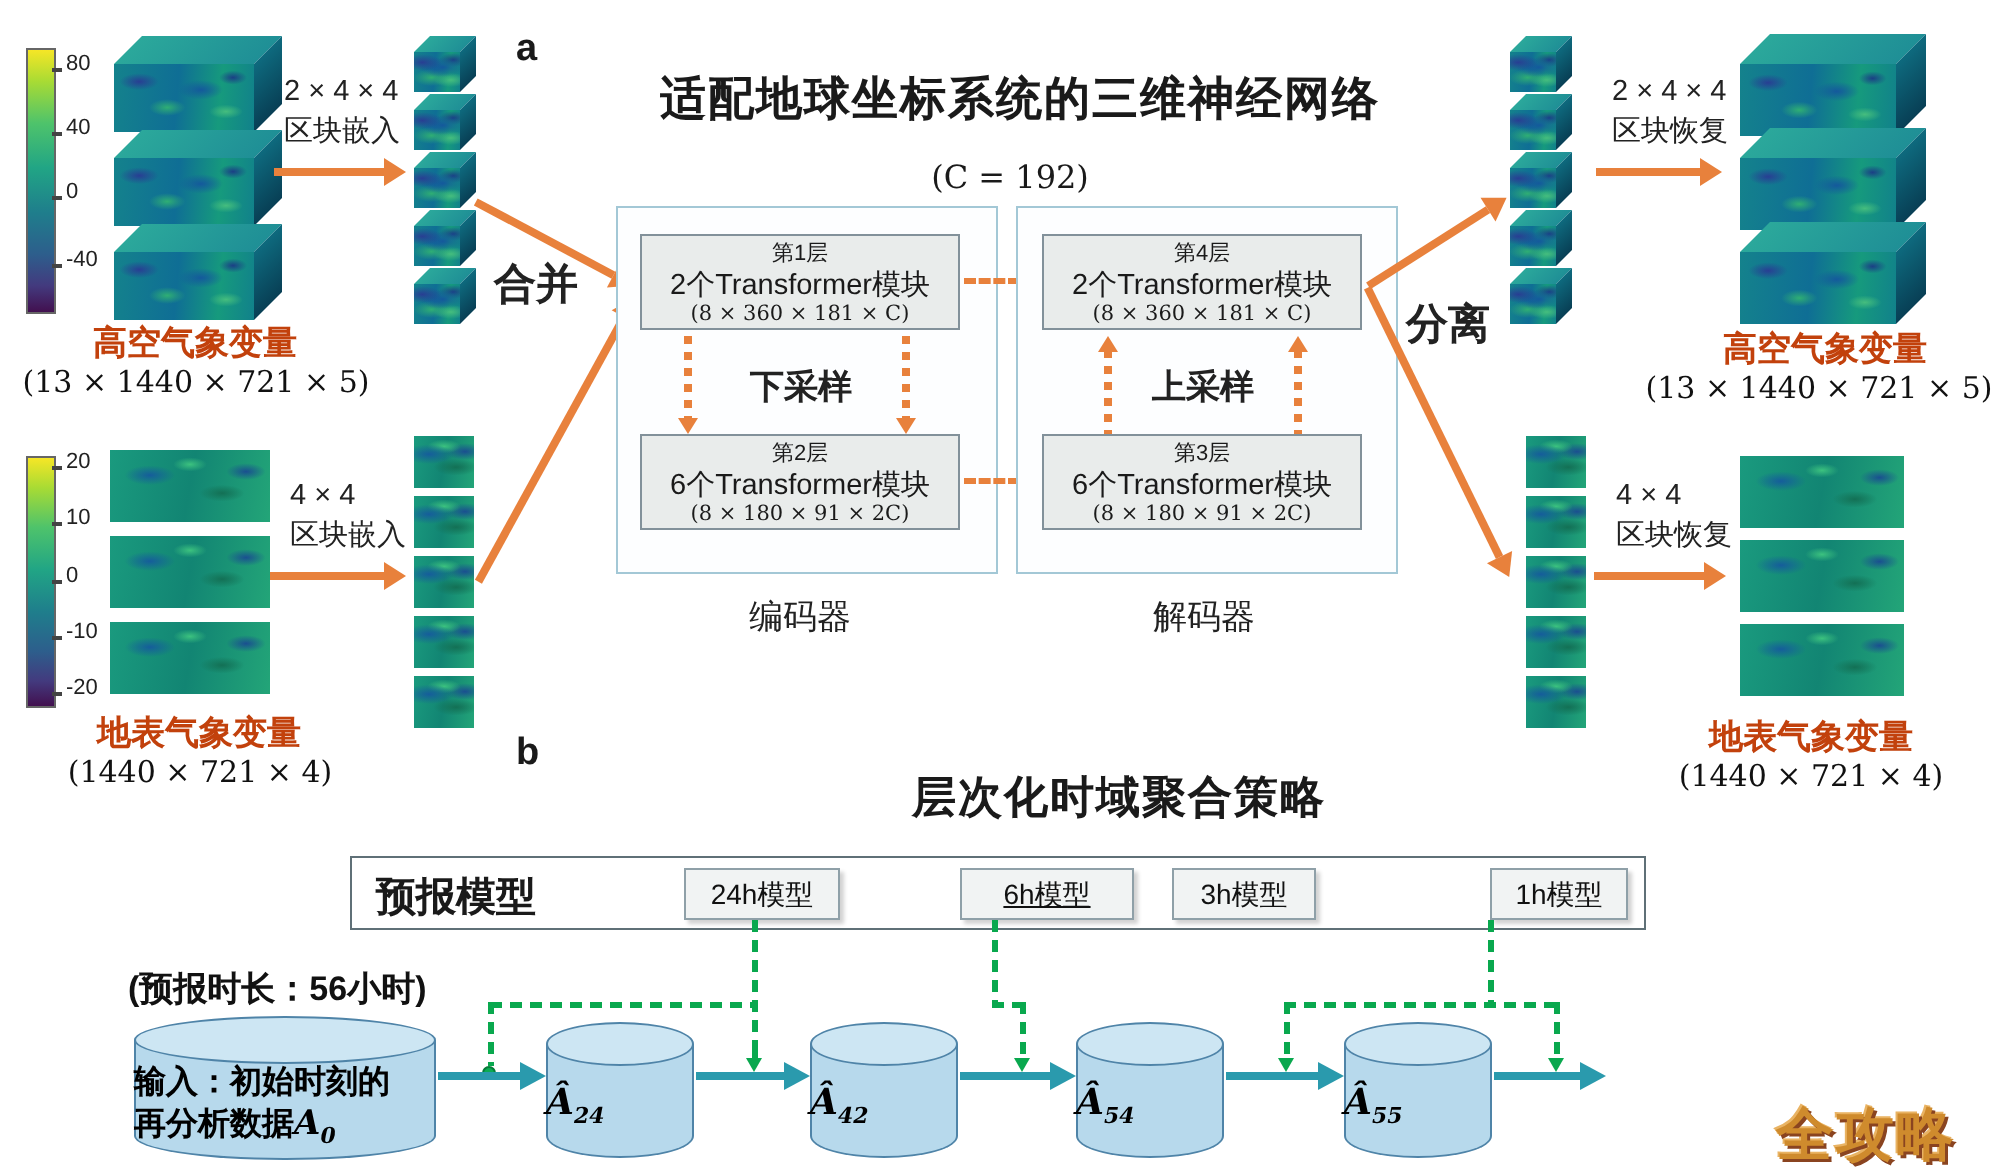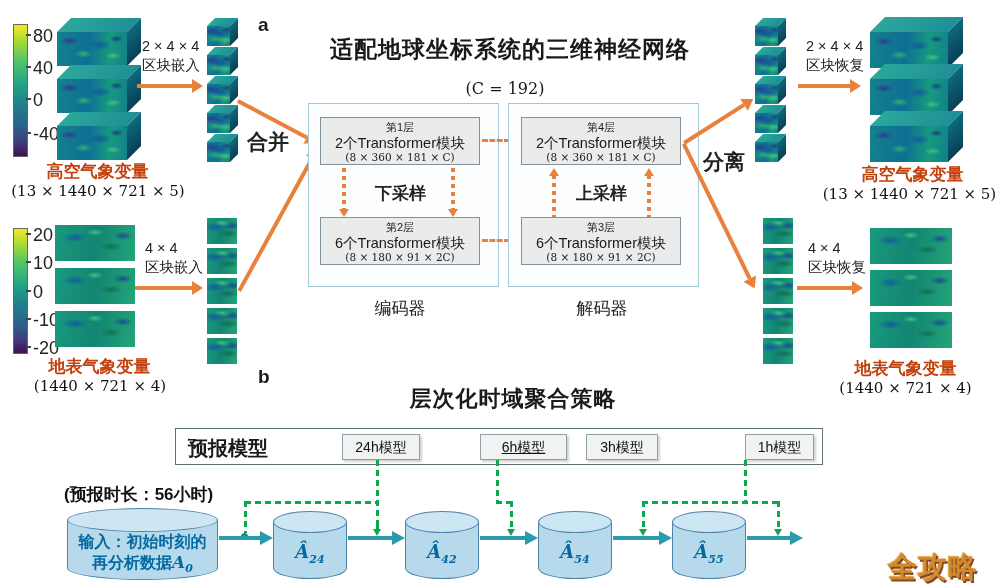--- a/index.html
+++ b/index.html
@@ -17,21 +17,21 @@
   .zone-name{font-size:17px;font-weight:600;color:#c2410c;}
   .zone-dims{font-size:15px;font-family:"DejaVu Serif",serif;color:#111;}
   .op-label{font-size:21px;font-weight:600;color:#222;}
   .samp-label{font-size:17px;font-weight:600;color:#222;}
   .cap-label{font-size:17px;font-weight:500;color:#222;}
 
   
   .cbar{width:13px;border:1px solid #666;
     background:linear-gradient(to bottom,#f6e626 0%,#a8db34 12%,#4ec36b 28%,#21a585 45%,
                #1f7e8c 62%,#2d5e8c 78%,#433a7e 90%,#42104f 100%);}
-  .cbtick{position:absolute;left:20px;font-size:18px;color:#222;white-space:nowrap;}
+  .cbtick{position:absolute;left:20px;font-size:11px;color:#222;white-space:nowrap;}
   .cbtick::before{content:"";position:absolute;left:-7px;top:8px;width:5px;height:1.5px;background:#444;}
 
   
   .cuboid{position:absolute;}
   .cuboid div{position:absolute;}
   .cb-front{background-color:#15808a;background-image:
     radial-gradient(14px 6px at 18% 26%,#283e93 0%,rgba(40,62,147,0) 70%),
     radial-gradient(16px 7px at 62% 38%,#14599c 0%,rgba(20,89,156,0) 70%),
     radial-gradient(13px 6px at 38% 64%,#2fae74 0%,rgba(47,174,116,0) 70%),
     radial-gradient(12px 5px at 80% 70%,#45bd7e 0%,rgba(69,189,126,0) 70%),
@@ -82,21 +82,21 @@
   .fbar-title{font-size:20px;font-weight:bold;}
   .mbox{position:absolute;height:26px;line-height:24px;background:#f1f3f3;border:1.5px solid #8fa0a8;
         box-sizing:border-box;text-align:center;font-size:14px;color:#111;box-shadow:2px 2px 2px rgba(0,0,0,0.18);}
   .note{font-size:17px;font-weight:600;color:#111;}
 
   .cyl{position:absolute;}
   .cyl-top{position:absolute;left:0;top:0;width:100%;background:#cde6f3;border:1.6px solid #4f84a8;
            border-radius:50%;box-sizing:border-box;z-index:2;}
   .cyl-body{position:absolute;left:0;width:100%;bottom:0;background:#b7d9ec;border:1.6px solid #4f84a8;
            border-top:none;box-sizing:border-box;z-index:1;}
-  .cyl-lab{position:absolute;left:0;width:100%;text-align:center;z-index:3;color:#0369a1;}
+  .cyl-lab{position:absolute;left:0;width:100%;z-index:3;color:#000000;}
   .cyl-var{font-family:"DejaVu Serif",serif;font-style:italic;font-weight:bold;font-size:18px;}
   .cyl-var sub{font-size:11px;}
   .cyl-text{font-size:16px;font-weight:bold;line-height:20px;}
   .cyl-text .cyl-var{font-size:17px;}
 
   .tarrow{position:absolute;height:4px;background:#2a9aad;}
   .tarrow::after{content:"";position:absolute;right:-13px;top:-5px;
     border-left:13px solid #2a9aad;border-top:7px solid transparent;border-bottom:7px solid transparent;}
   .gv{position:absolute;width:2.6px;
     background:repeating-linear-gradient(to bottom,#09a84e 0 6px,rgba(0,0,0,0) 6px 10px);}
@@ -304,21 +304,21 @@
   <div class="oarrow" style="left:797px;top:286px;width:55px;"></div>
 
   <div class="plate" style="left:870px;top:228px;width:82px;height:36px;"></div>
   <div class="plate" style="left:870px;top:270px;width:82px;height:36px;"></div>
   <div class="plate" style="left:870px;top:312px;width:82px;height:36px;"></div>
 
   <div class="abs zone-name ctr" style="left:838px;top:357px;width:135px;">地表气象变量</div>
   <div class="abs zone-dims ctr" style="left:833px;top:379px;width:145px;">(1440 × 721 × 4)</div>
 
   <div class="abs plabel" style="left:258px;top:366px;">b</div>
-  <div class="abs btitle ctr" style="left:363px;top:384px;width:300px;">层次化时域聚合策略</div>
+  <div class="abs btitle ctr" style="left:363px;top:384px;width:300px;text-align:right;">层次化时域聚合策略</div>
 
   <div class="fbar" style="left:175px;top:428px;width:648px;height:37px;"></div>
   <div class="abs fbar-title" style="left:188px;top:435px;">预报模型</div>
   <div class="mbox" style="left:342px;top:434px;width:78px;">24h模型</div>
   <div class="mbox" style="left:480px;top:434px;width:87px;text-decoration:underline;">6h模型</div>
   <div class="mbox" style="left:586px;top:434px;width:72px;">3h模型</div>
   <div class="mbox" style="left:711px;top:434px;width:69px;margin-left:34px;">1h模型</div>
 
   <div class="abs note" style="left:64px;top:483px;">(预报时长：56小时)</div>
 

